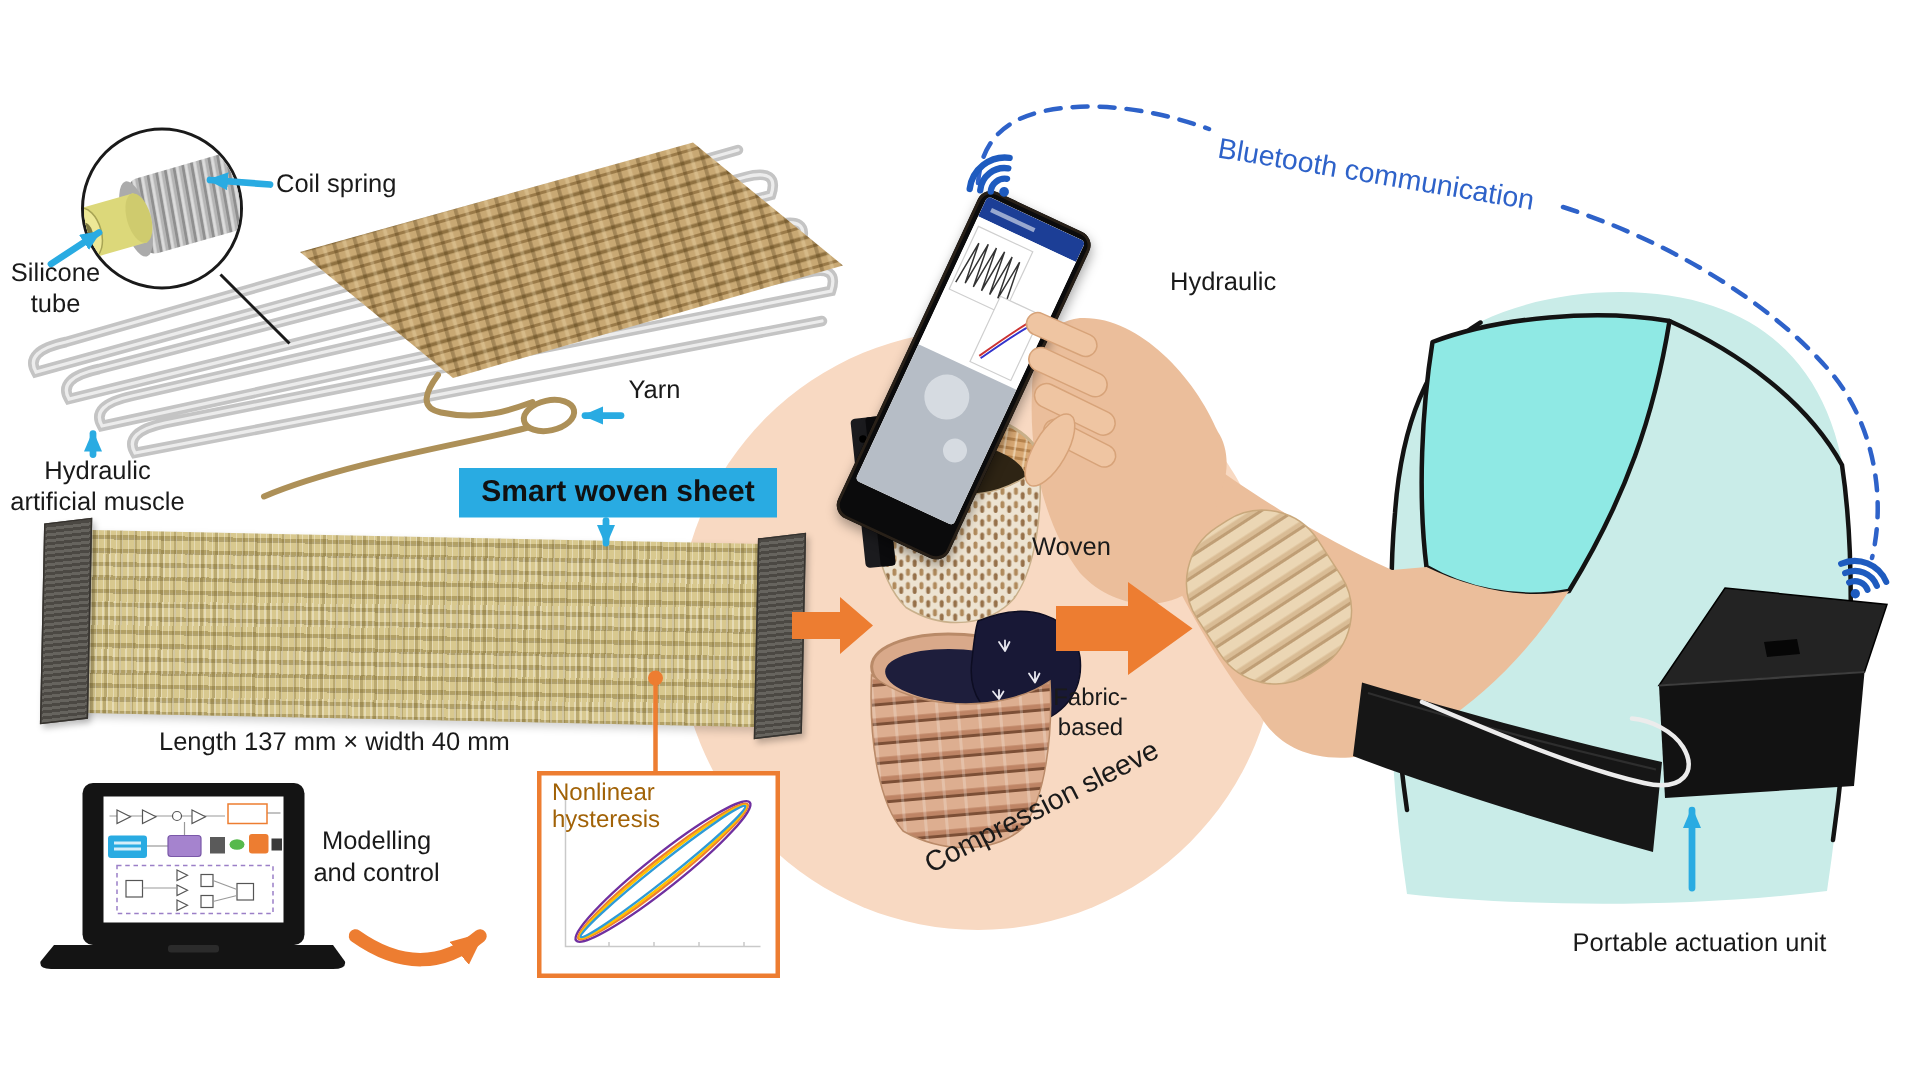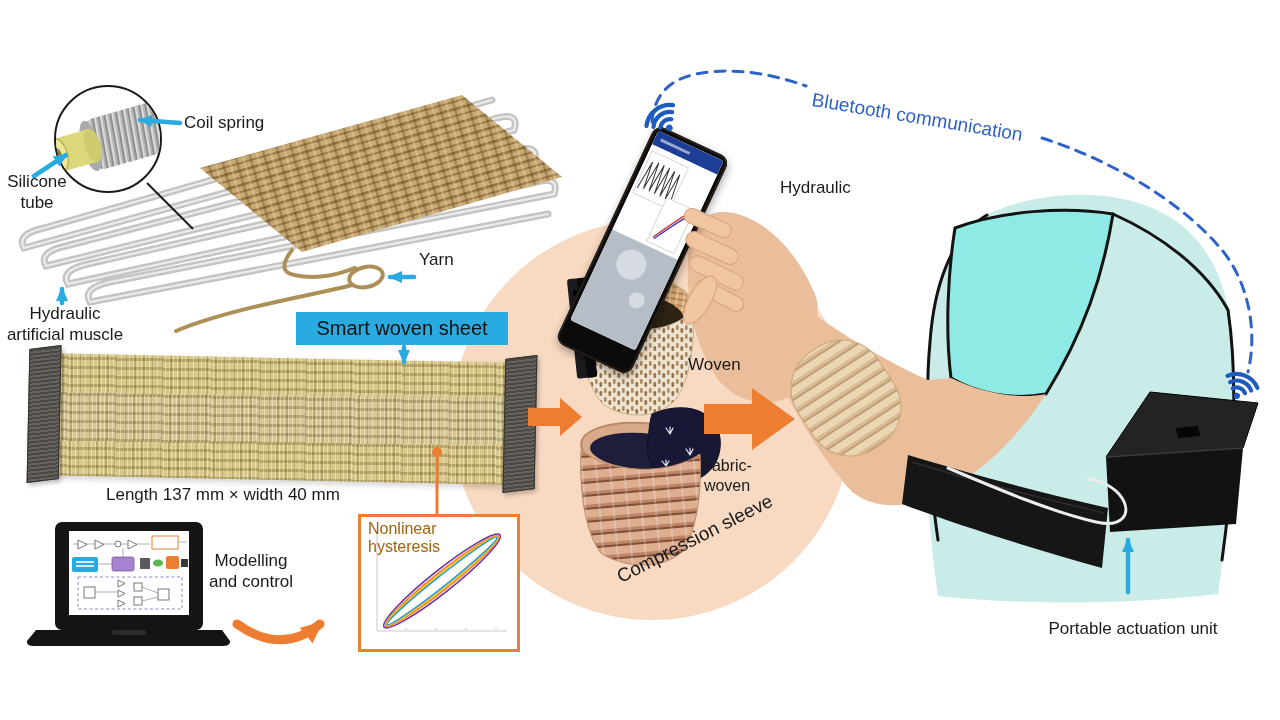--- a/index.html
+++ b/index.html
@@ -4,23 +4,23 @@
 <style>
   html,body{margin:0;padding:0;}
   body{width:1280px;height:720px;position:relative;overflow:hidden;background:#ffffff;
        font-family:"Liberation Sans",sans-serif;}
   .abs{position:absolute;}
   svg.layer{position:absolute;left:0;top:0;width:1280px;height:720px;pointer-events:none;}
   .label{position:absolute;color:#1a1a1a;font-size:17px;line-height:1.22;white-space:pre-line;z-index:7;}
   .label.center{text-align:center;}
   .peach-circle{left:452px;top:220px;width:400px;height:400px;border-radius:50%;
                 background:#F8D9C2;z-index:1;}
-  .sws-label{left:296px;top:312px;width:212px;height:33px;background:#29ABE2;z-index:7;
+  .sws-label{left:306px;top:312px;width:212px;height:33px;background:#29ABE2;z-index:7;
              display:flex;align-items:center;justify-content:center;
-             font-weight:normal;font-size:20px;color:#111;}
+             font-weight:bold;font-size:20px;color:#111;}
   .caption{left:106px;top:485px;width:290px;z-index:7;}
   .hyst-box{left:358px;top:514px;width:156px;height:132px;border:3px solid #ED7D31;
             background:#fff;z-index:2;}
   .hyst-text{position:absolute;left:7px;top:3px;font-size:16px;line-height:1.15;
              color:#a16207;white-space:pre-line;z-index:2;}
   .sheet-photo{left:28px;top:356px;width:508px;height:126px;z-index:2;transform:rotate(1.2deg);}
   .sheet-fabric{position:absolute;left:24px;top:2px;right:24px;bottom:2px;background-color:#D8C88E;
       background-image:
         repeating-linear-gradient(90deg, rgba(255,255,255,.35) 0 1px, rgba(255,255,255,0) 1px 4px),
         repeating-linear-gradient(90deg, rgba(110,90,35,.28) 0 2px, rgba(110,90,35,0) 2px 9px),
@@ -363,17 +363,17 @@
 tube</div>
 <div class="label center" style="left:0px;top:304px;width:130px;">Hydraulic
 artificial muscle</div>
 <div class="label" style="left:419px;top:250px;">Yarn</div>
 <div class="abs sws-label">Smart woven sheet</div>
 <div class="label caption">Length 137 mm × width 40 mm</div>
 <div class="label center" style="left:198px;top:551px;width:106px;">Modelling
 and control</div>
 <div class="label" style="left:688px;top:355px;">Woven</div>
 <div class="label center" style="left:698px;top:456px;width:58px;font-size:16px;">Fabric-
-woven</div>
+based</div>
 <div class="label compression-text">Compression sleeve</div>
 <div class="label" style="left:780px;top:178px;">Hydraulic</div>
 <div class="label bt-text">Bluetooth communication</div>
 <div class="label center" style="left:1033px;top:597px;width:200px;margin-top:22px;">Portable actuation unit</div>
 
 </body></html>

